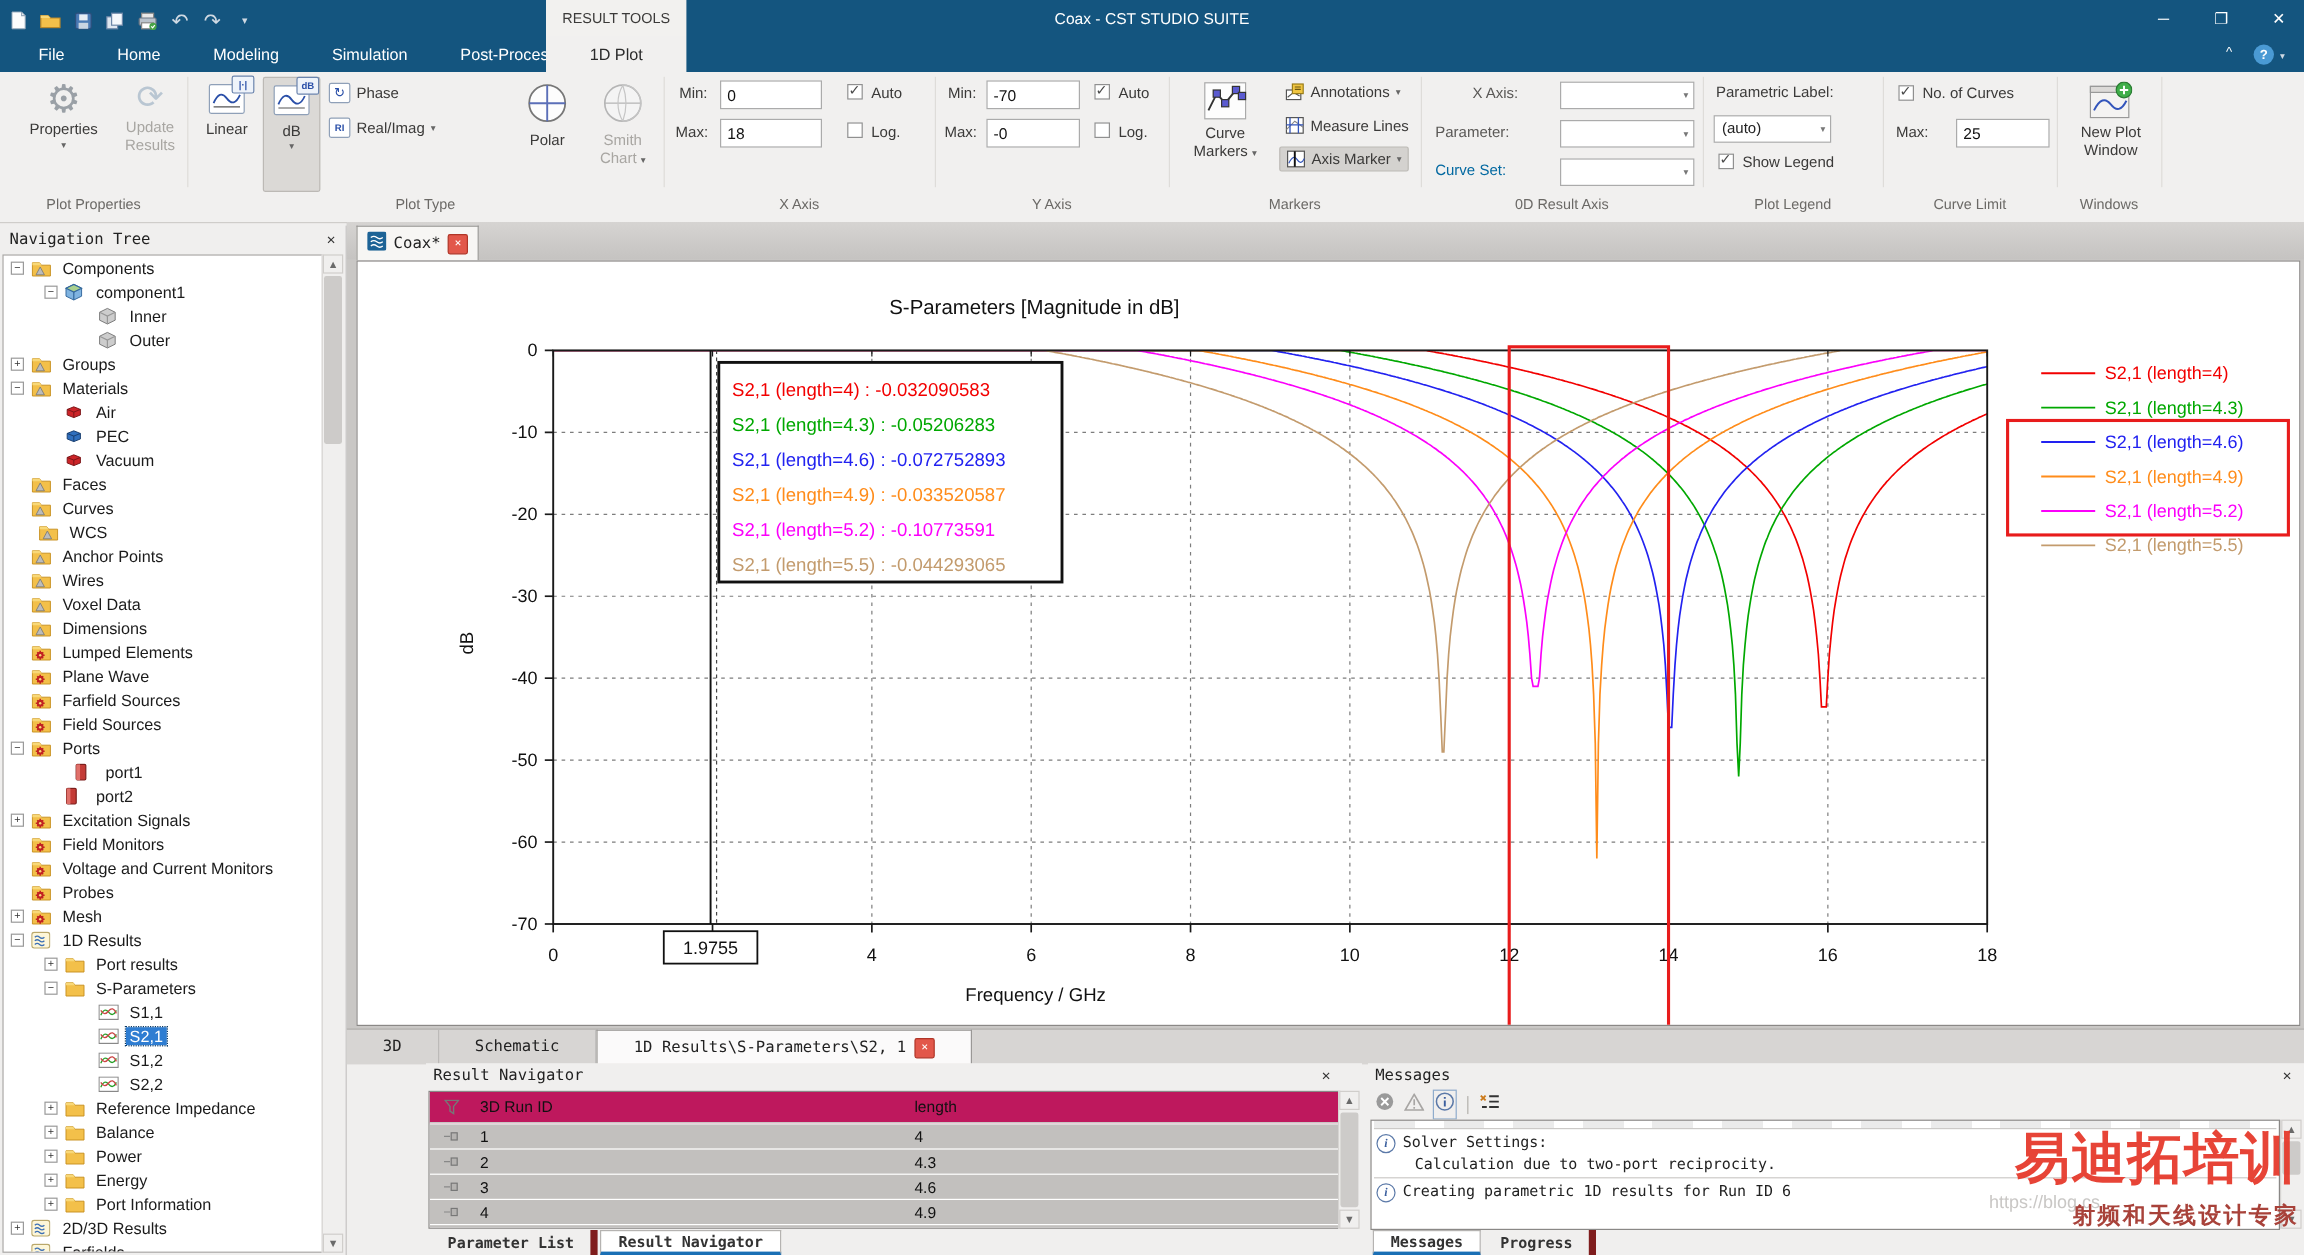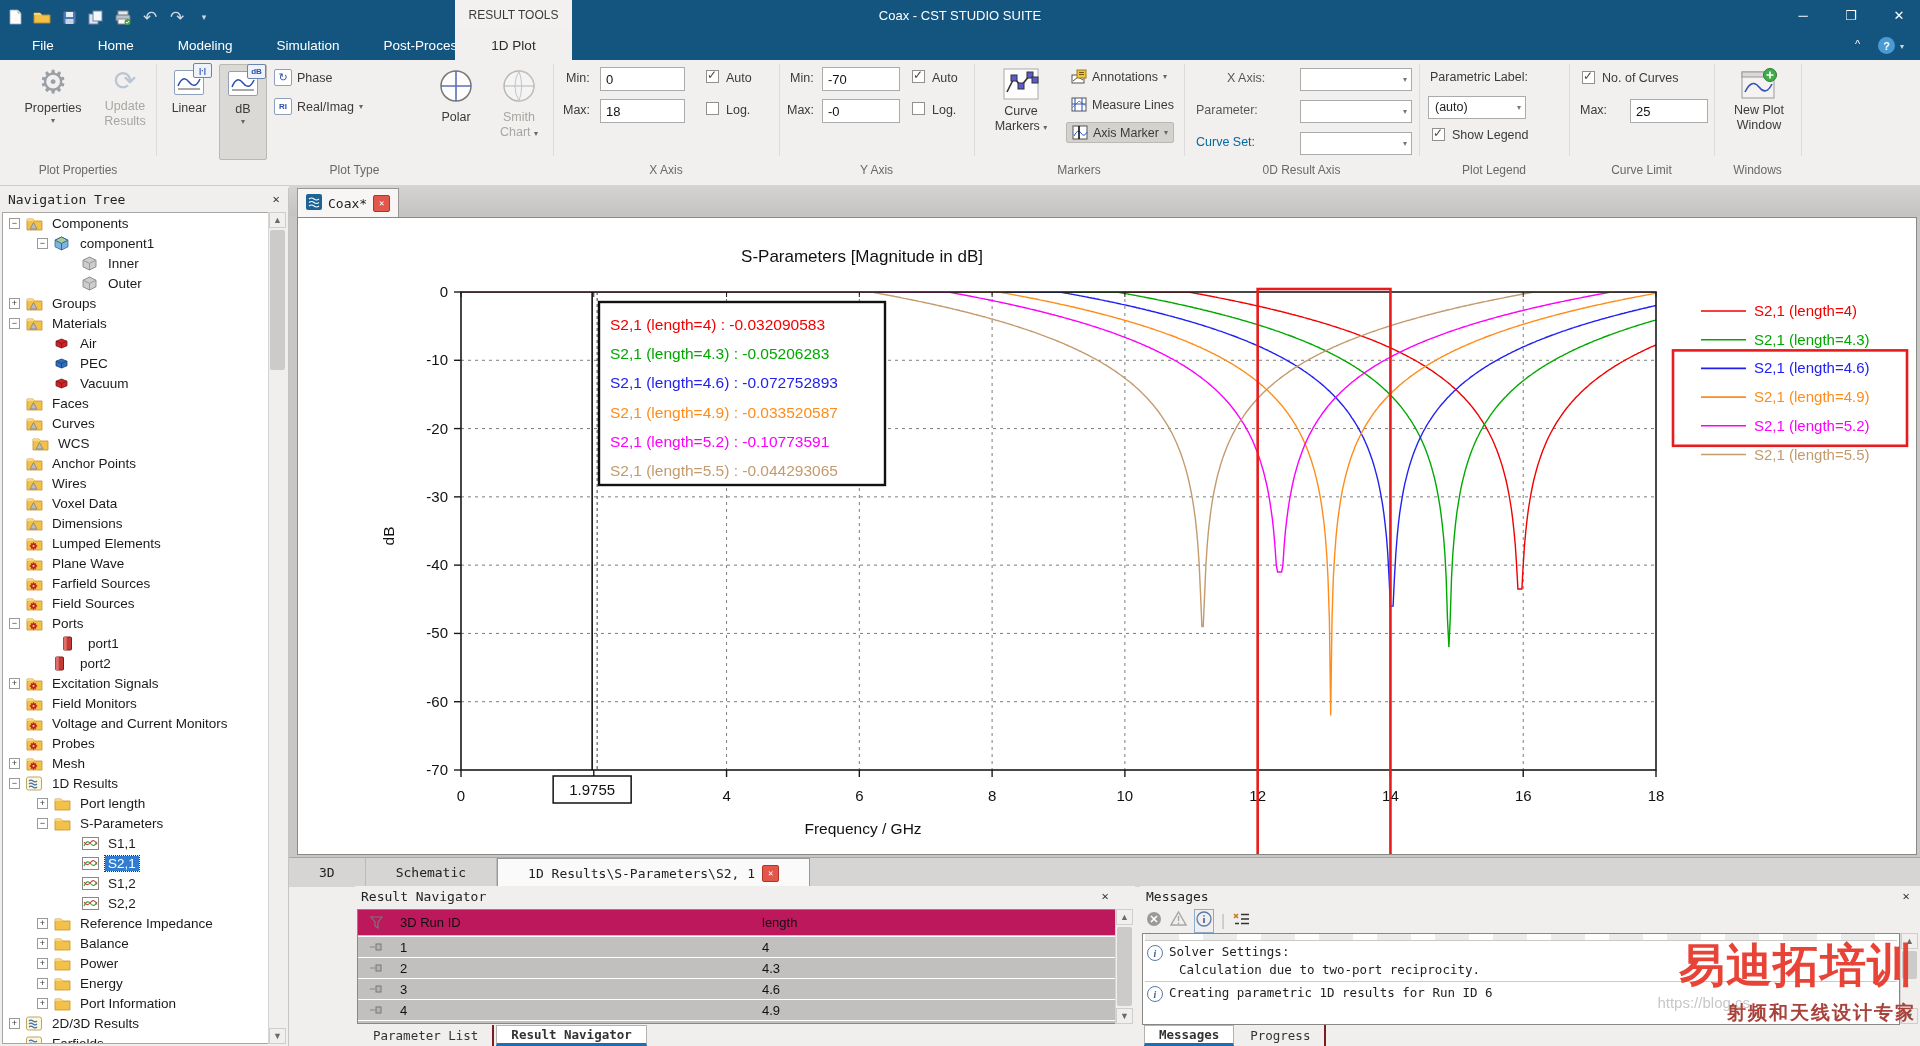--- a/index.html
+++ b/index.html
@@ -84,21 +84,21 @@
             display:flex;align-items:stretch;font-family:"DejaVu Sans Mono",monospace;font-size:13px;color:#222;}
   .vtab{display:flex;align-items:center;justify-content:center;gap:7px;padding:0 30px;border-right:1px solid #bcbab8;}
   .vtab.active{background:#fbfafa;border:1px solid #9a9896;border-bottom:none;}
   
   .panel{background:#f0efee;}
   .phead{position:absolute;left:0;top:0;right:0;height:22px;font-family:"DejaVu Sans Mono",monospace;
          font-size:13px;color:#222;}
   .phead .t{position:absolute;left:6px;top:3px;}
   .ftabs{position:absolute;left:4px;bottom:0;height:21px;display:flex;gap:2px;
          font-family:"DejaVu Sans Mono",monospace;font-size:12.5px;color:#333;}
-  .ftab{display:flex;align-items:center;padding:0 14px;border-right:2px solid #7f1d1d;}
+  .ftab{display:flex;align-items:center;padding:0 14px;border-right:6px solid #7f1d1d;font-weight:bold;}
   .ftab.active{background:#fff;border:1px solid #b5b3b1;border-bottom:3px solid #1a6fb5;font-weight:bold;}
   
   .rnav-table{position:absolute;left:2px;top:23px;width:760px;height:115px;background:#fff;
               border:1px solid #8a8886;box-sizing:border-box;overflow:hidden;font-size:13px;color:#111;}
   .rn-headrow{display:flex;height:25px;border-bottom:1px solid #c8c6c4;background:#be185d;align-items:center;}
   .rn-row{display:flex;height:20px;margin-top:1px;background:#c2c0be;align-items:center;}
   .rn-c0{width:36px;flex:none;display:flex;align-items:center;justify-content:center;color:#777;}
   .rn-c1{width:356px;flex:none;padding-left:6px;}
   .rn-c2{flex:1;padding-left:6px;}
   
@@ -720,21 +720,21 @@
           <span class="tlabel">1D Results</span>
         </div>
         <div class="trow" style="padding-left: 34px;">
           <span class="texp">+</span>
           <span class="tico">
             <svg width="17" height="15">
               <path d="M1 3h6l1.5 2H16v9H1z" fill="#f3c04a" stroke="#c89020" stroke-width="0.8"></path>
               <path d="M1 3h6l1.5 2H1z" fill="#f8d878"></path>
             </svg>
           </span>
-          <span class="tlabel">Port length</span>
+          <span class="tlabel">Port results</span>
         </div>
         <div class="trow" style="padding-left: 34px;">
           <span class="texp">−</span>
           <span class="tico">
             <svg width="17" height="15">
               <path d="M1 3h6l1.5 2H16v9H1z" fill="#f3c04a" stroke="#c89020" stroke-width="0.8"></path>
               <path d="M1 3h6l1.5 2H1z" fill="#f8d878"></path>
             </svg>
           </span>
           <span class="tlabel">S-Parameters</span>

